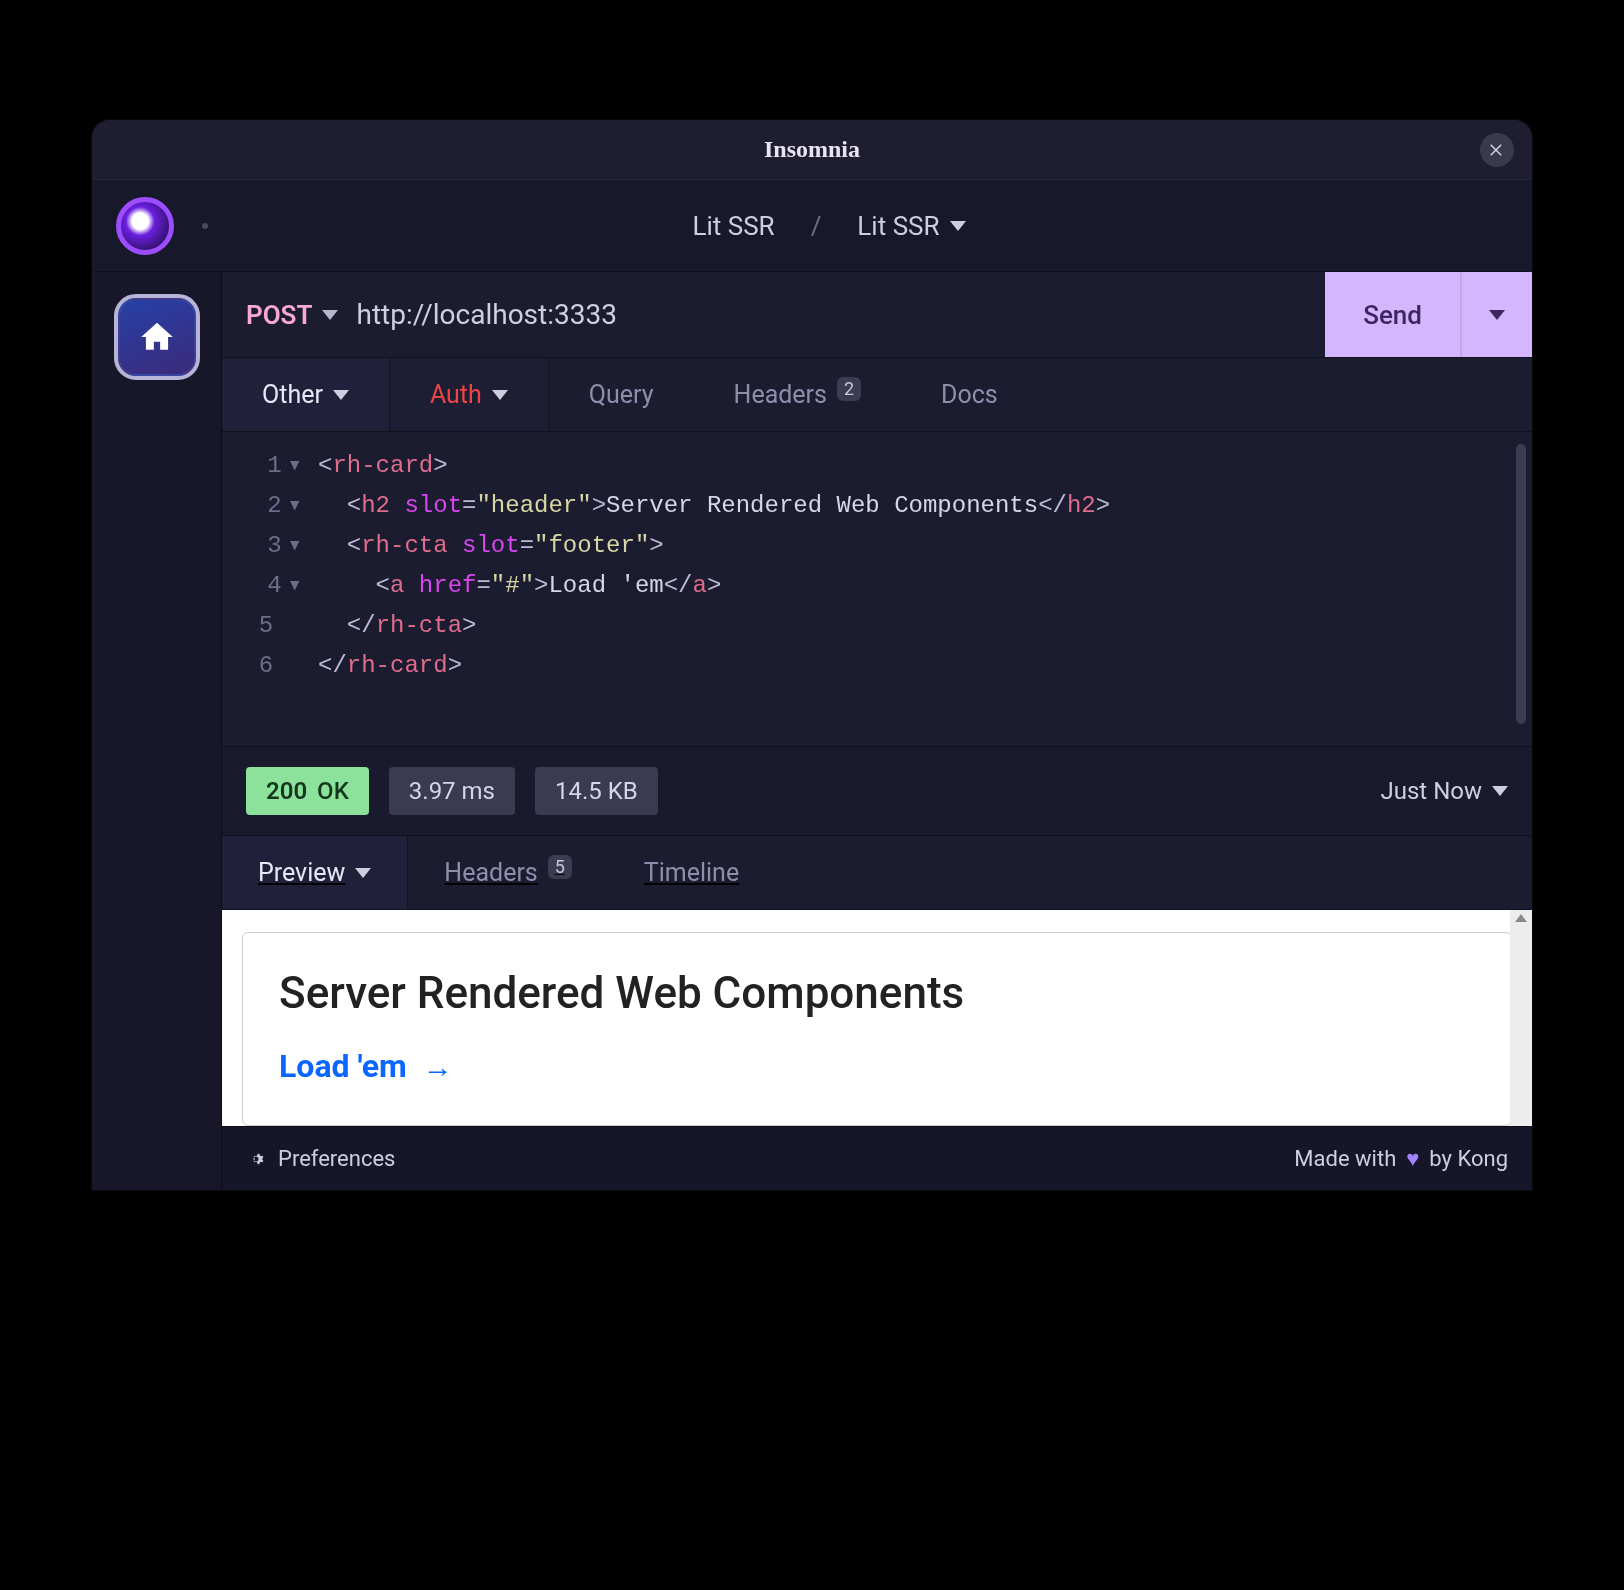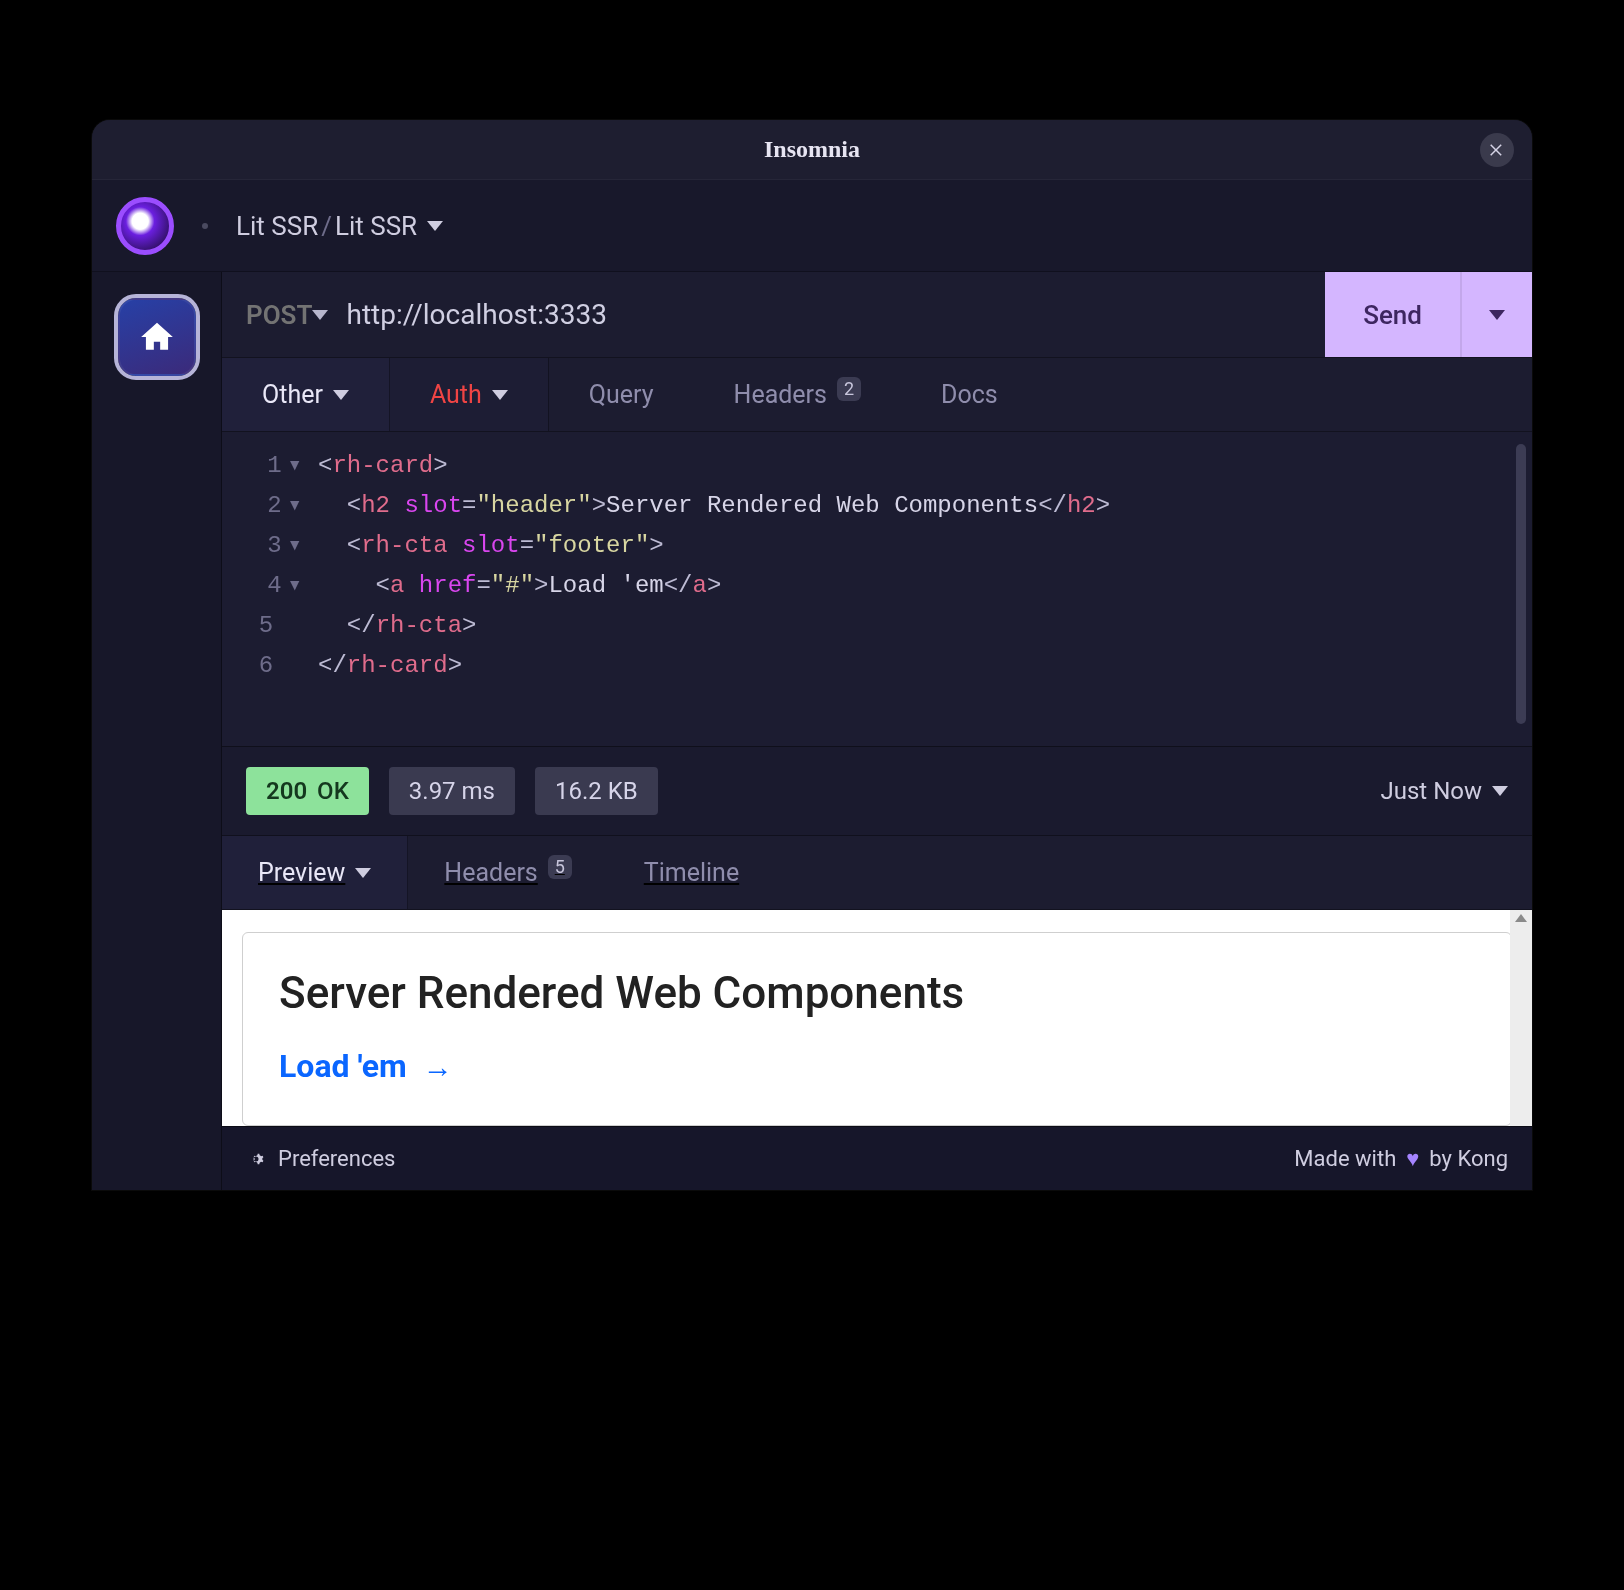--- a/index.html
+++ b/index.html
@@ -73,21 +73,22 @@
     width: 58px; height: 58px;
     border-radius: 50%;
     border: 5px solid #9b4dff;
     background: radial-gradient(circle at 40% 40%, #fff 0%, #fff 20%, #6b1fe0 35%, #1a0b35 95%);
     position: relative;
   }
   .crumb-center {
     flex: 1;
     display: flex;
     align-items: center;
-    gap: 3px;
+    justify-content: center;
+    gap: 36px;
     color: #cfcde0;
     font-size: 26px;
   }
   .crumb-center .sep { color: #6e6c8a; }
   .crumb-item { display: inline-flex; align-items: center; gap: 10px; cursor: pointer; }
   .caret-down {
     width: 0; height: 0;
     border-left: 8px solid transparent;
     border-right: 8px solid transparent;
     border-top: 10px solid #cfcde0;
@@ -136,24 +137,24 @@
     border-bottom: 1px solid rgba(0,0,0,0.35);
   }
   .url-left {
     flex: 1;
     display: flex;
     align-items: center;
     gap: 18px;
     padding: 26px 24px;
   }
   .method {
-    color: #737373;
+    color: #f9a8d4;
     font-size: 26px;
     font-weight: 600;
-    display: inline-flex; align-items: center; 
+    display: inline-flex; align-items: center; gap: 10px;
     cursor: pointer;
   }
   .method .caret-down { border-top-color: #b7b6cc; }
   .url {
     color: #d0cfe2;
     font-size: 28px;
   }
   .send-group {
     display: flex;
     align-items: stretch;
@@ -421,21 +422,21 @@
           </div>
           <div class="scroll-thumb"></div>
         </div>
 
         <div class="resp-status">
           <div class="pill ok">
             <span>200</span>
             <span class="oklabel">OK</span>
           </div>
           <div class="pill">3.97 ms</div>
-          <div class="pill">16.2 KB</div>
+          <div class="pill">14.5 KB</div>
           <div class="spacer"></div>
           <div class="just-now">
             <span>Just Now</span>
             <span class="caret-down"></span>
           </div>
         </div>
 
         <div class="resp-tabs">
           <div class="tab active">
             <span>Preview</span>

